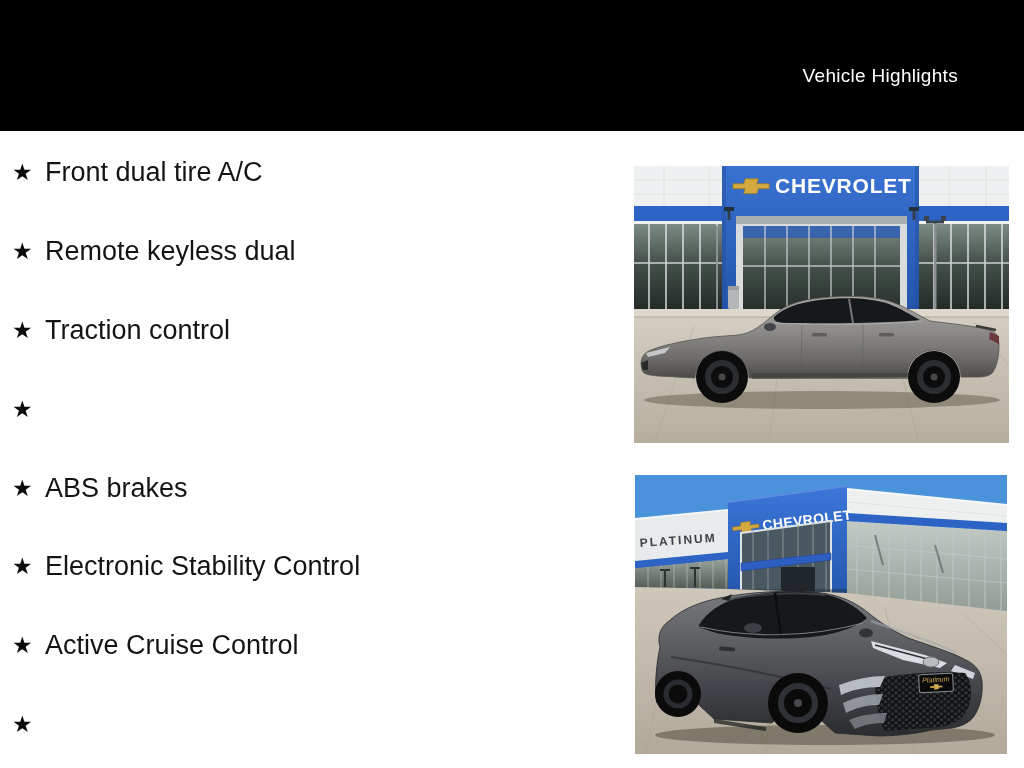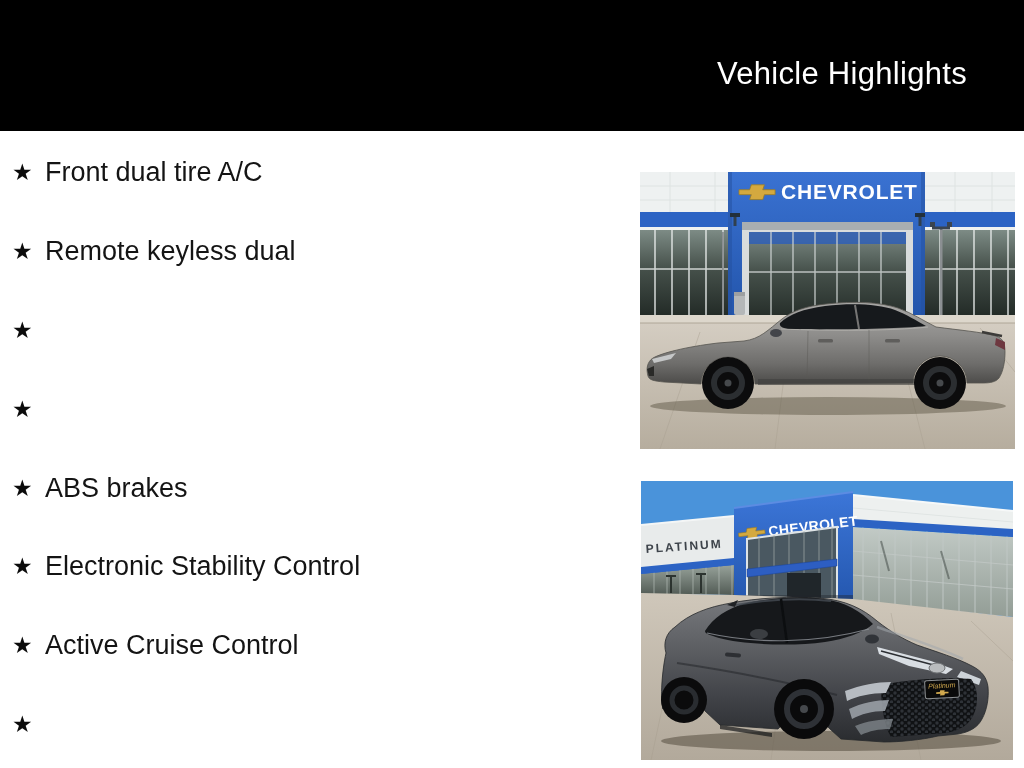--- a/index.html
+++ b/index.html
@@ -1,24 +1,24 @@
 <!DOCTYPE html>
 <html><head>
 <meta charset="utf-8">
 <style>
   html,body{margin:0;padding:0;background:#ffffff;}
   body{width:1024px;height:768px;position:relative;overflow:hidden;
        font-family:"Liberation Sans", sans-serif;}
   .header{position:absolute;left:0;top:0;width:1024px;height:131px;background:#000000;}
-  .page-title{position:absolute;right:51px;top:50px;margin:6px;font-size:31px;font-weight:400;
+  .page-title{position:absolute;right:51px;top:50px;margin:15px;font-size:19px;font-weight:400;
               color:#ffffff;letter-spacing:0.3px;}
   ul.features{position:absolute;left:12px;top:133px;width:590px;margin:0;padding:0;list-style:none;}
   ul.features li{height:78.9px;display:flex;align-items:center;font-size:27px;color:#141414;}
   ul.features .star{width:33px;font-size:23px;line-height:1;flex:0 0 33px;color:#0b0b0b;}
-  figure.photo{position:absolute;margin:12px;padding:8px;}
+  figure.photo{position:absolute;margin:6px;padding:8px;}
   .photo-top{left:620px;top:152px;width:375px;height:277px;}
   .photo-bottom{left:621px;top:461px;width:372px;height:279px;}
   figure.photo svg{display:block;width:100%;height:100%;font-family:"Liberation Sans", sans-serif;}
 </style>
 </head>
 <body>
 
 <div class="header">
   <h1 class="page-title">Vehicle Highlights</h1>
 </div>
@@ -27,20 +27,21 @@
   <li>
       <span class="star">★</span>
       <span>Front dual tire A/C</span>
     </li>
   <li>
       <span class="star">★</span>
       <span>Remote keyless dual</span>
     </li>
   <li>
       <span class="star">★</span>
+      <span>Traction control</span>
     </li>
   <li>
       <span class="star">★</span>
     </li>
   <li>
       <span class="star">★</span>
       <span>ABS brakes</span>
     </li>
   <li>
       <span class="star">★</span>

